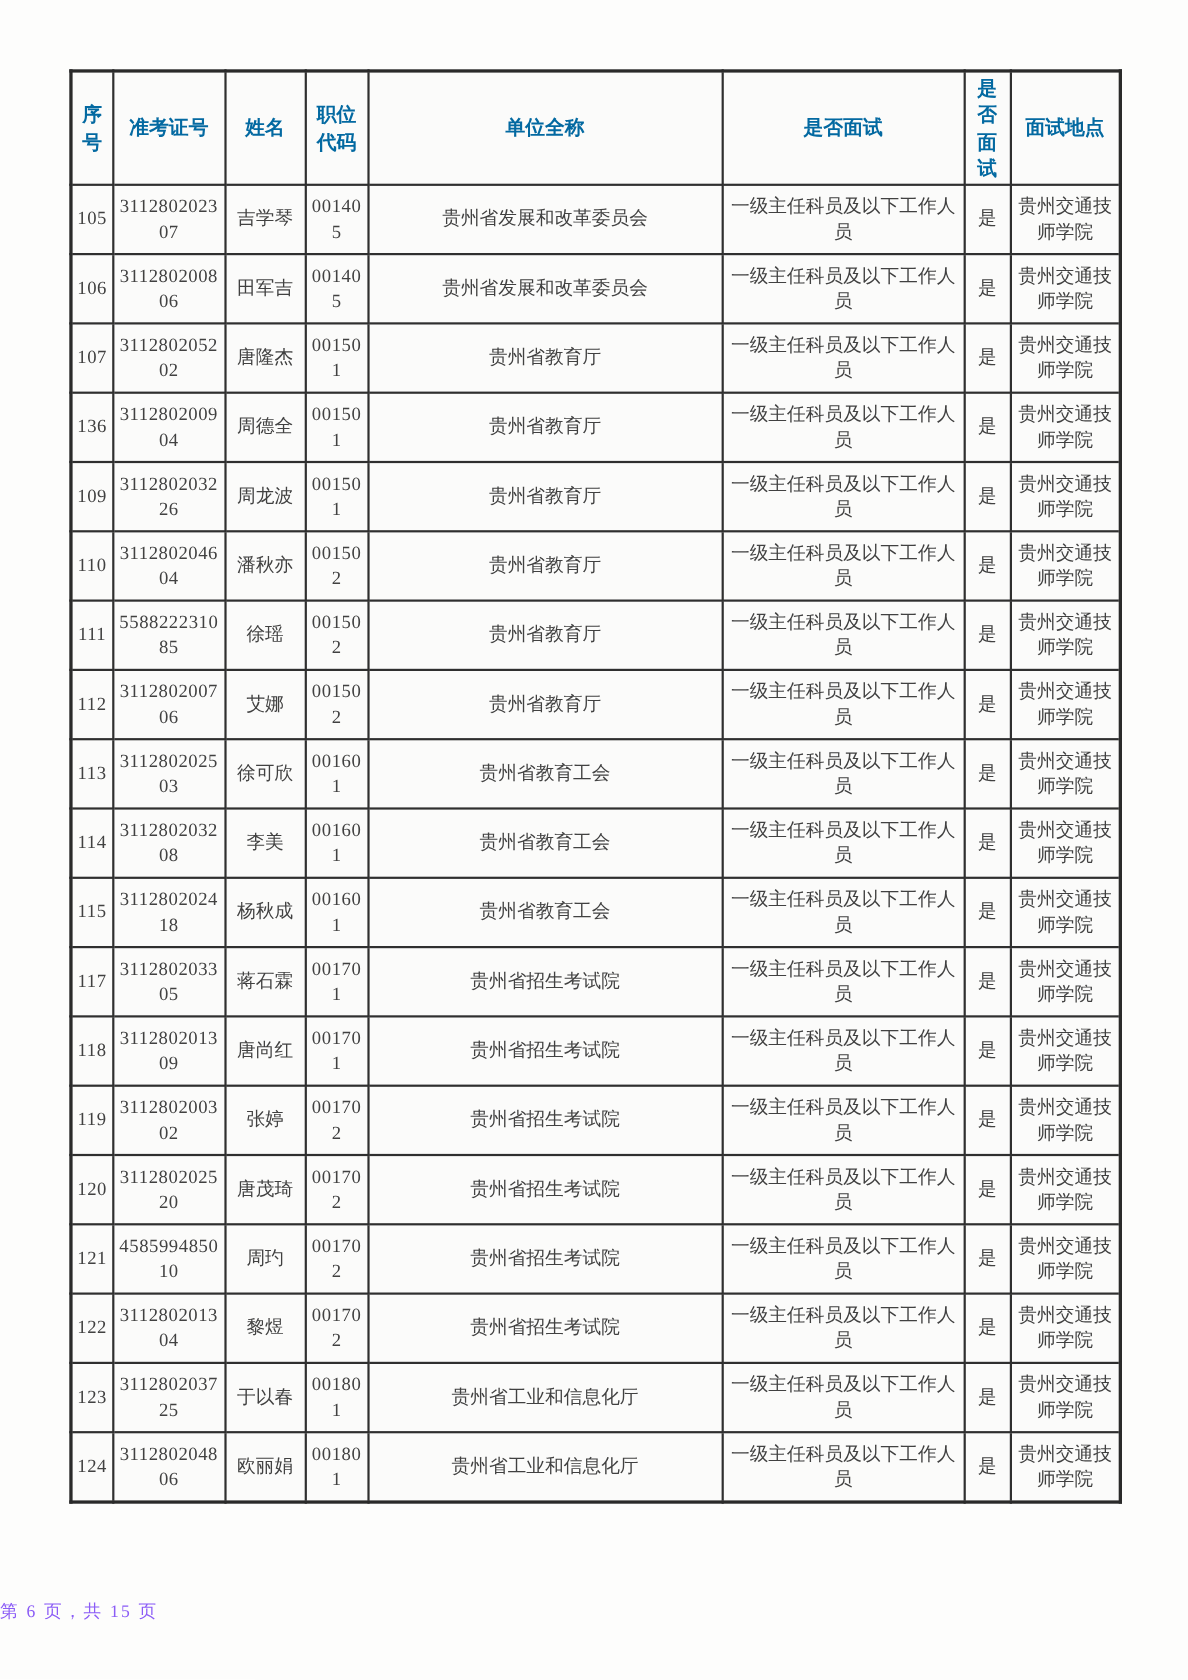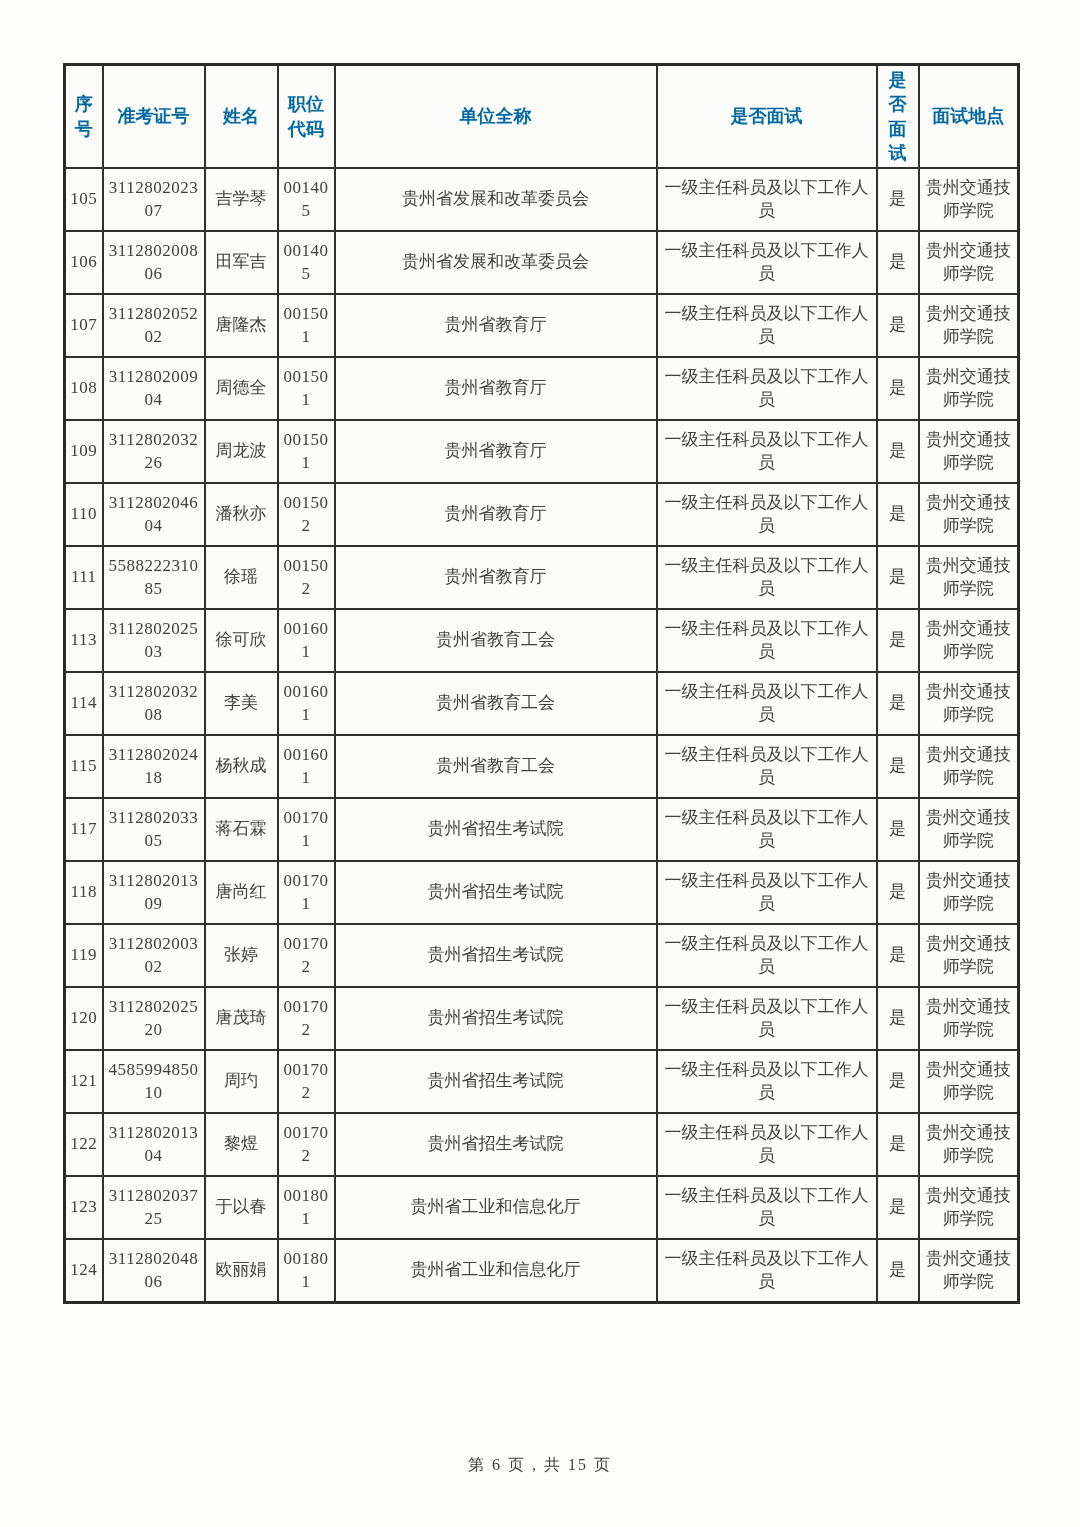--- a/index.html
+++ b/index.html
@@ -52,23 +52,22 @@
   }
   td.num, th.num {
     font-family: "Liberation Serif", "DejaVu Serif", serif;
     letter-spacing: 0.5px;
   }
   .page-footer {
     position: absolute;
     left: 0;
     width: 100%;
     top: 1455px;
-    text-align: center;
     font-size: 16px;
-    color: #404040;
+    color: #8b5cf6;
     letter-spacing: 2px;
   }
 </style>
 </head>
 <body>
 
 <div class="page">
 
   <table class="roster">
     <colgroup>
@@ -118,21 +117,21 @@
           <td class="num">107</td>
           <td class="num">311280205202</td>
           <td>唐隆杰</td>
           <td class="num">001501</td>
           <td>贵州省教育厅</td>
           <td>一级主任科员及以下工作人员</td>
           <td>是</td>
           <td>贵州交通技师学院</td>
         </tr>
         <tr>
-          <td class="num">108</td>
+          <td class="num">136</td>
           <td class="num">311280200904</td>
           <td>周德全</td>
           <td class="num">001501</td>
           <td>贵州省教育厅</td>
           <td>一级主任科员及以下工作人员</td>
           <td>是</td>
           <td>贵州交通技师学院</td>
         </tr>
         <tr>
           <td class="num">109</td>
@@ -151,20 +150,30 @@
           <td class="num">001502</td>
           <td>贵州省教育厅</td>
           <td>一级主任科员及以下工作人员</td>
           <td>是</td>
           <td>贵州交通技师学院</td>
         </tr>
         <tr>
           <td class="num">111</td>
           <td class="num">558822231085</td>
           <td>徐瑶</td>
+          <td class="num">001502</td>
+          <td>贵州省教育厅</td>
+          <td>一级主任科员及以下工作人员</td>
+          <td>是</td>
+          <td>贵州交通技师学院</td>
+        </tr>
+        <tr>
+          <td class="num">112</td>
+          <td class="num">311280200706</td>
+          <td>艾娜</td>
           <td class="num">001502</td>
           <td>贵州省教育厅</td>
           <td>一级主任科员及以下工作人员</td>
           <td>是</td>
           <td>贵州交通技师学院</td>
         </tr>
         <tr>
           <td class="num">113</td>
           <td class="num">311280202503</td>
           <td>徐可欣</td>

